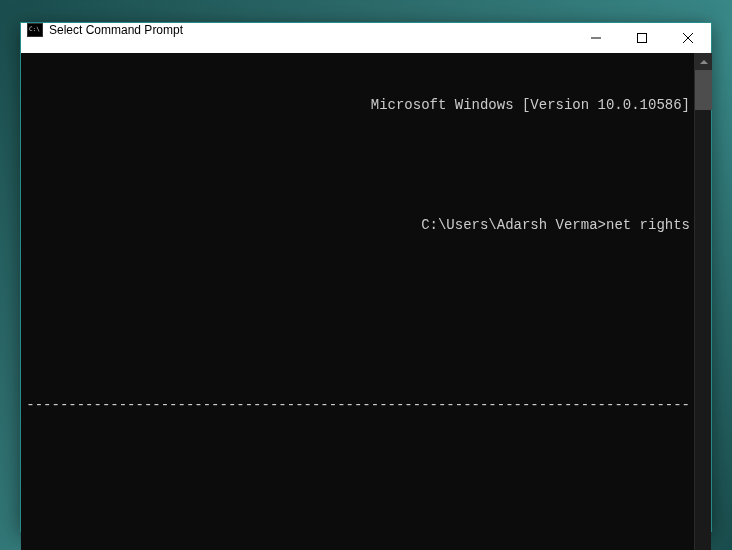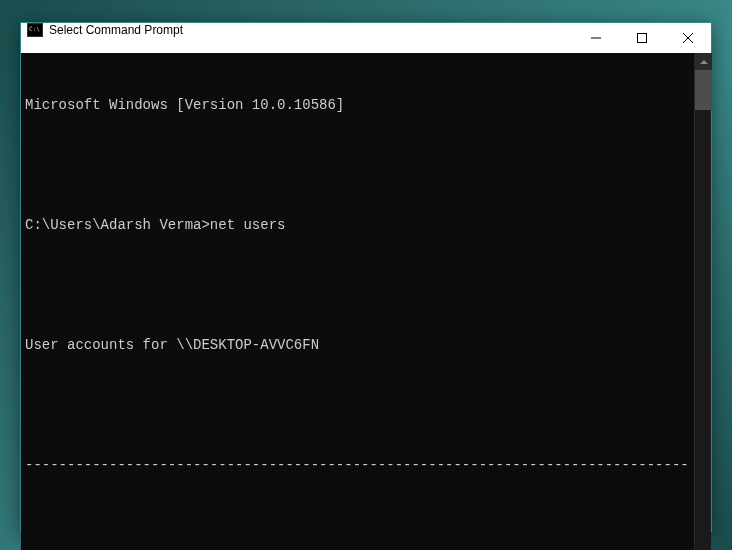--- a/index.html
+++ b/index.html
@@ -104,20 +104,21 @@
       color: #cccccc;
       white-space: pre;
       overflow: hidden;
       background: #0c0c0c;
       position: relative;
     }
     
     .terminal-line {
       display: block;
       min-height: 20px;
+      text-align: right;
     }
     
     .scrollbar {
       width: 17px;
       background: #1a1a1a;
       position: relative;
       border-left: 1px solid #2a2a2a;
     }
     
     .scrollbar-up, .scrollbar-down {
@@ -180,23 +181,22 @@
             <line x1="10" y1="0" x2="0" y2="10" stroke="#000" stroke-width="1"></line>
           </svg>
       </button>
     </div>
   </div>
 
   <div class="terminal-area">
     <div class="terminal-content">
       <span class="terminal-line">Microsoft Windows [Version 10.0.10586]</span>
       <span class="terminal-line"></span>
-      <span class="terminal-line"><span>C:\Users\Adarsh Verma&gt;</span><span>net users</span></span>
+      <span class="terminal-line"><span>C:\Users\Adarsh Verma&gt;</span><span>net rights</span></span>
       <span class="terminal-line"></span>
-      <span class="terminal-line">User accounts for \\DESKTOP-AVVC6FN</span>
       <span class="terminal-line"></span>
       <span class="terminal-line">-------------------------------------------------------------------------------</span>
       
       
       
       
       
       
     </div>
 

